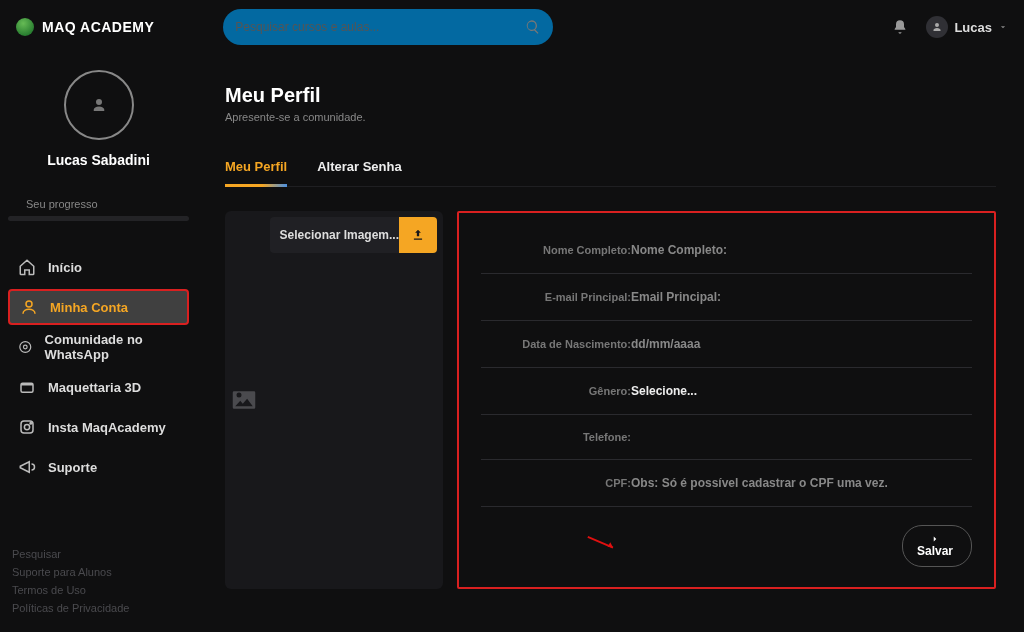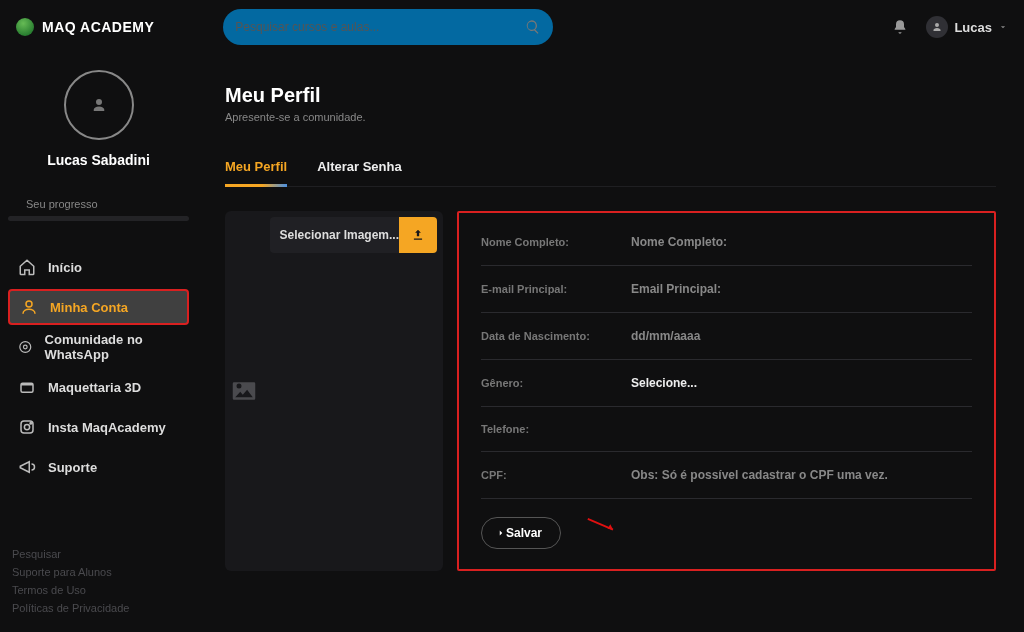--- a/index.html
+++ b/index.html
@@ -90,35 +90,35 @@
   .image-btn{
     display:flex; align-items:center; height:36px; border-radius:4px; overflow:hidden;
     margin:6px;
   }
   .image-btn-label{ flex:1; background:#202024; color:#ddd; font-size:12px; font-weight:600; padding-left:10px; display:flex;align-items:center;height:100%;}
   .image-btn-icon{ width:38px; height:100%; background:#f5a623; display:flex;align-items:center;justify-content:center;}
   .image-btn-icon svg{width:14px;height:14px;fill:#18181b;}
 
   .form-fields{
     flex:1; border:2px solid #d92020; border-radius:2px;
-    padding:16px 22px 20px 22px; position:relative;
+    padding:24px 22px 20px 22px; position:relative;text-align:right;
   }
   .field-row{
     display:flex; align-items:center; padding:16px 0;
     border-bottom:1px solid #2a2a2e;
   }
   .field-row:first-child{padding-top:6px;}
   .field-label{ width:150px; color:#777; font-size:11px; font-weight:700;}
   .field-val{ color:#888; font-size:12px; font-weight:600;}
   .field-val.sel{ color:#eee;}
 
   .save-btn{
     margin-top:18px; display:inline-flex; align-items:center; gap:0;
     border:1px solid #555; border-radius:20px; padding:8px 18px 8px 14px;
-    font-size:12px; font-weight:700; color:#fff; cursor:pointer;
+    font-size:12px; font-weight:700; color:#fff; cursor:pointer;flex-direction:column;
   }
   .save-btn svg{width:10px;height:10px;fill:#fff;}
   .arrow-annot{
     position:absolute; left:126px; bottom:34px; width:38px; height:18px;
   }
   .arrow-annot svg{width:100%;height:100%;}
 </style>
 </head>
 <body>
 

